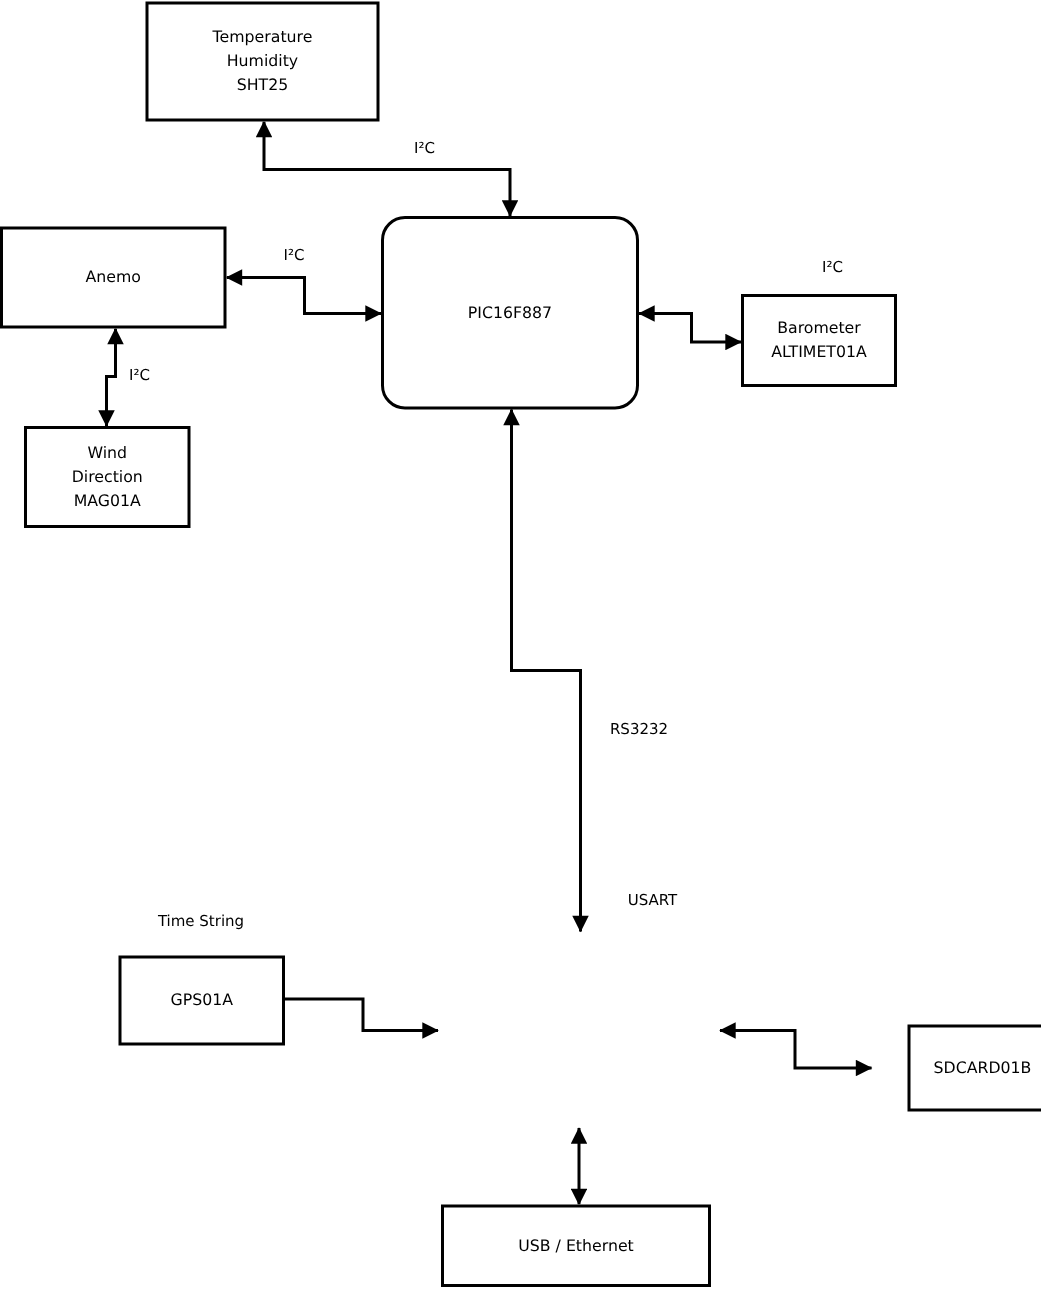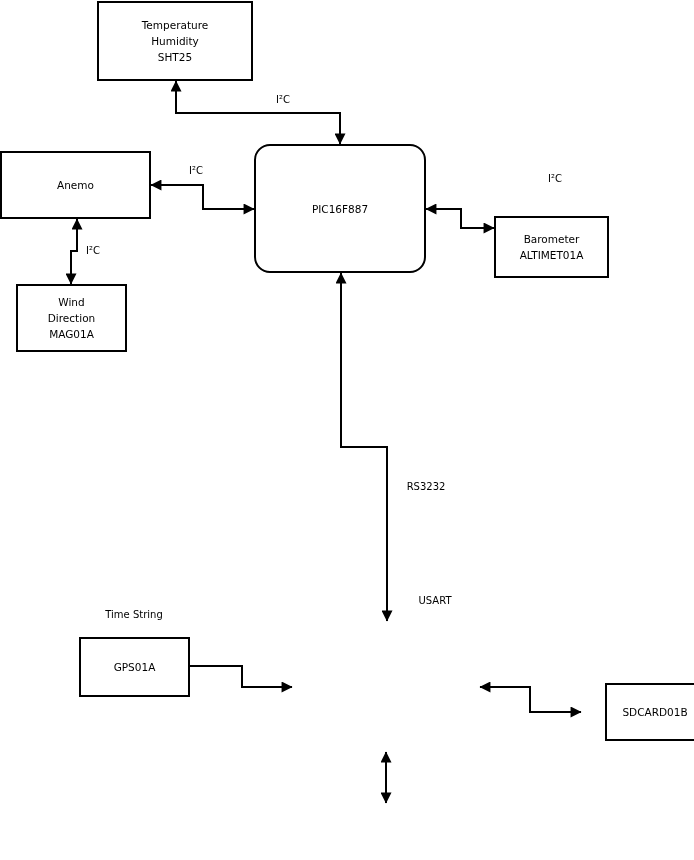--- a/index.html
+++ b/index.html
@@ -43,21 +43,21 @@
     font-size: 10px;
     line-height: 14px;
     white-space: nowrap;
     background: transparent;
   }
   
   .n-sht25   { left: 97px;  top: 1px;   width: 156px; height: 80px; }
   .n-anemo   { left: 0px;   top: 151px; width: 151px; height: 68px; }
   .n-wind    { left: 16px;  top: 284px; width: 111px; height: 68px; }
   .n-pic     { left: 254px; top: 144px; width: 172px; height: 129px; border-radius: 16px; }
-  .n-baro    { left: 494px; top: 196px; width: 115px; height: 62px; margin-top: 20px; }
+  .n-baro    { left: 494px; top: 196px; width: 104px; height: 62px; }
   .n-gps     { left: 79px;  top: 637px; width: 111px; height: 60px; }
   .n-arm     { left: 292px; top: 621px; width: 188px; height: 131px; }
   .n-sdcard  { left: 605px; top: 683px; width: 100px; height: 58px; }
   .n-usb     { left: 294px; top: 803px; width: 180px; height: 55px; }
   
   .l-i2c-top  { left: 283px; top: 100px; }
   .l-i2c-anemo{ left: 196px; top: 171px; }
   .l-i2c-wind { left: 93px;  top: 251px; }
   .l-i2c-baro { left: 555px; top: 179px; }
   .l-rs3232   { left: 426px; top: 487px; }
@@ -92,20 +92,21 @@
 SHT25</div>
   <div class="node n-anemo">Anemo</div>
   <div class="node n-wind">Wind
 Direction
 MAG01A</div>
   <div class="node n-pic">PIC16F887</div>
   <div class="node n-baro">Barometer
 ALTIMET01A</div>
   <div class="node n-gps">GPS01A</div>
   <div class="node n-sdcard">SDCARD01B</div>
+  <div class="node n-usb">USB / Ethernet</div>
 
   <div class="edge-label l-i2c-top">I²C</div>
   <div class="edge-label l-i2c-anemo">I²C</div>
   <div class="edge-label l-i2c-wind">I²C</div>
   <div class="edge-label l-i2c-baro">I²C</div>
   <div class="edge-label l-rs3232">RS3232</div>
   <div class="edge-label l-usart">USART</div>
   <div class="edge-label l-time">Time String</div>
 
 </div>

